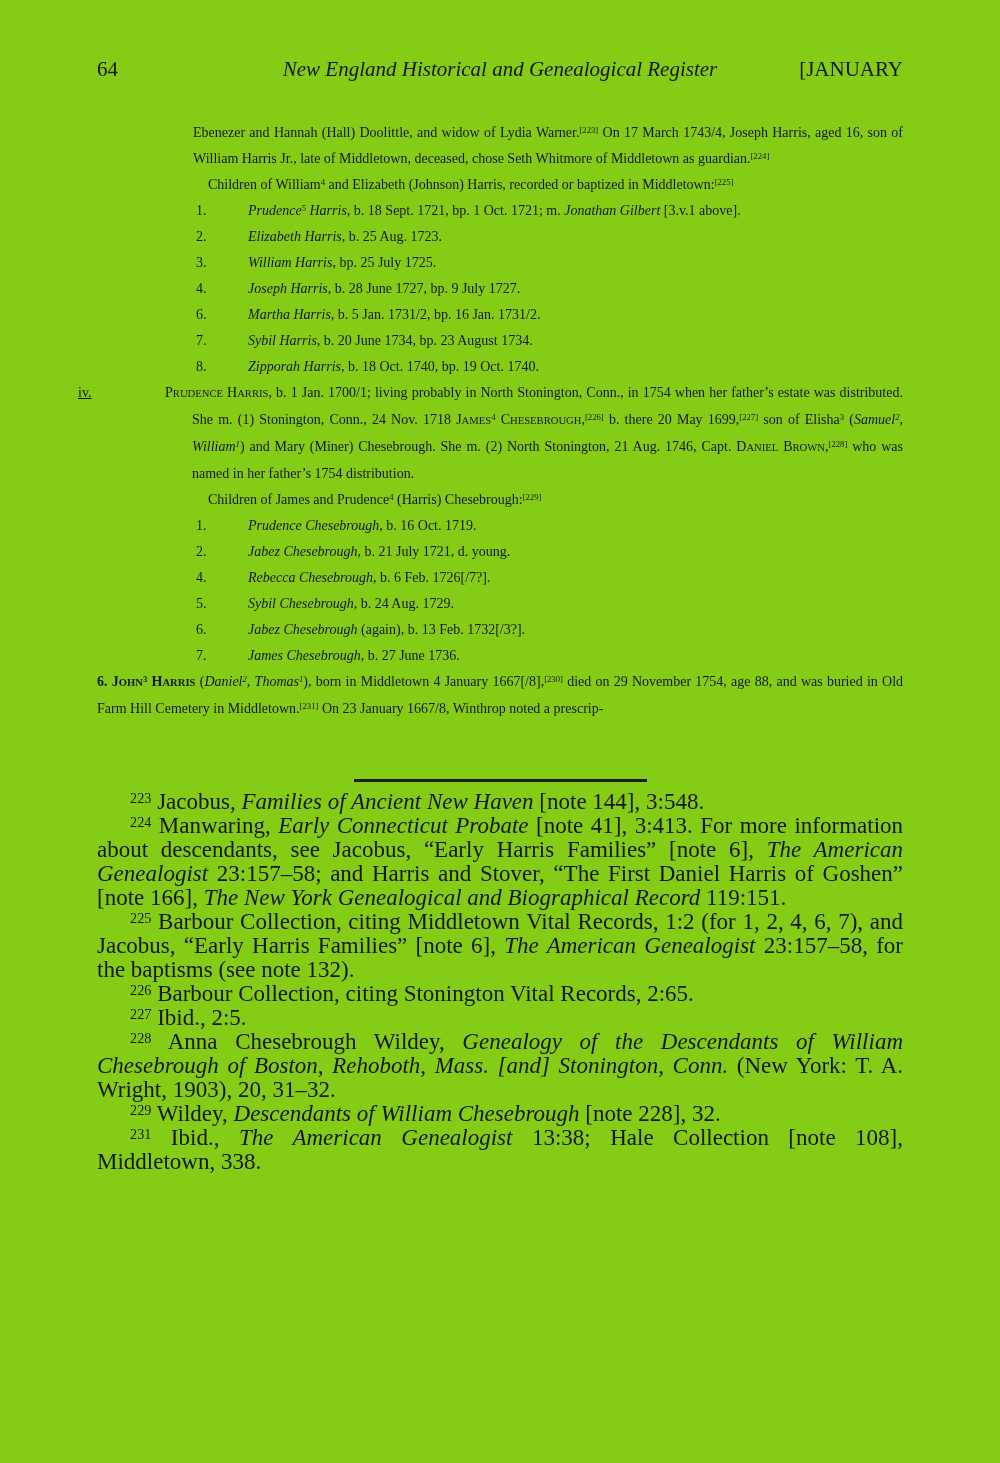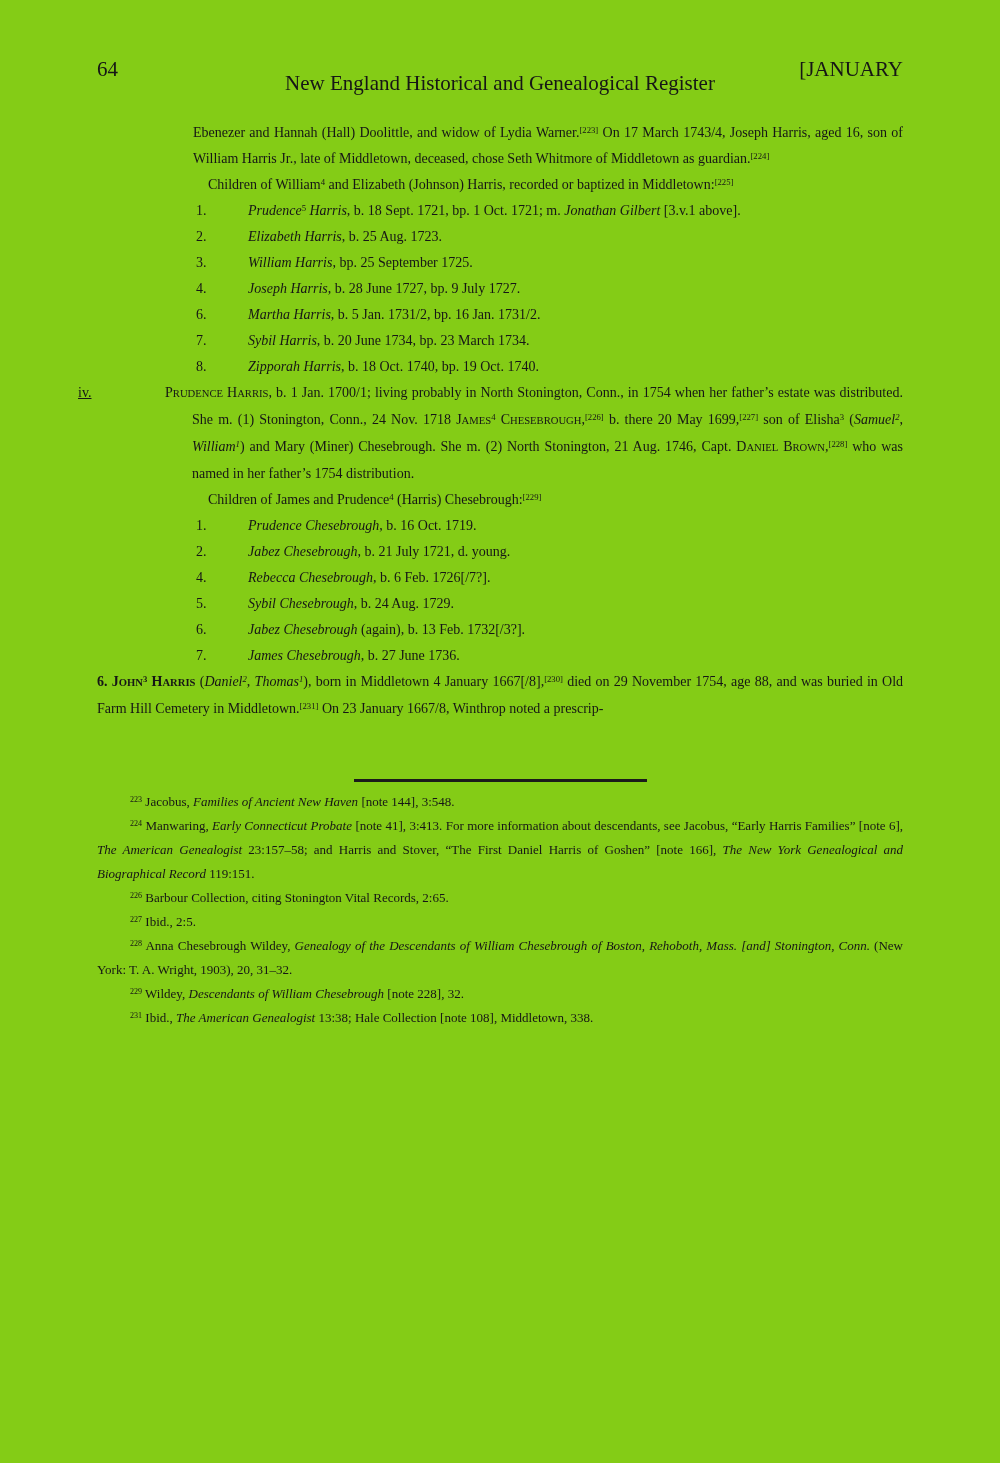--- a/index.html
+++ b/index.html
@@ -10,21 +10,21 @@
     background:#84cc16;
     color:#161616;
     font-family:"Liberation Serif","DejaVu Serif",serif;
     box-sizing:border-box;
     padding:56px 97px 0 97px;
     overflow:hidden;
   }
   
   .running-header{position:relative;height:26px;font-size:21px;line-height:26px;}
   .pageno{position:absolute;left:0;top:0;}
-  .jtitle{position:absolute;left:50%;top:14px;transform:translateX(-50%);white-space:nowrap;}
+  .jtitle{position:absolute;left:50%;top:0;transform:translateX(-50%);font-style:italic;white-space:nowrap;}
   .issue{position:absolute;right:0;top:0;}
 
   
   .body-text{margin-top:38px;font-size:14px;line-height:26px;}
   .body-text p{margin:0;text-align:justify;}
   .p-hang{padding-left:96px;}
   .child-head{padding-left:156px;text-indent:-45px;}
   .list-item{padding-left:151px;text-indent:-26px;}
   .roman-item{padding-left:95px;text-indent:-57px;}
   .main-para{margin-top:16px;}
@@ -34,60 +34,61 @@
   
   .i{font-style:italic;}
   .b{font-weight:bold;}
   .sup,.isup,.bsup{font-size:.62em;position:relative;top:-.45em;line-height:0;}
   .isup{font-style:italic;}
   .bsup{font-weight:bold;}
   .scs{font-size:.76em;}
 
   
   .fn-rule{margin-top:57px;width:293px;border:0;border-top:3px solid #1b1b1b;}
-  .footnotes{margin-top:7px;font-size:13px;line-height:24px;font-family:Liberation Serif, serif;}
+  .footnotes{margin-top:7px;font-size:23px;line-height:24px;font-family:Liberation Serif, serif;}
   .footnotes p{margin:0;text-align:justify;text-indent:33px;}
 </style>
 </head>
 <body>
 
 <div class="page">
 
   <div class="running-header">
     <span class="pageno">64</span>
     <span class="jtitle">New England Historical and Genealogical Register</span>
     <span class="issue">[JANUARY</span>
   </div>
 
   <main class="body-text" id="body-blocks">
       <p class="p-hang"><span>Ebenezer and Hannah (Hall) Doolittle, and widow of Lydia Warner.</span><span class="sup">[223]</span><span> On 17 March 1743/4, Joseph Harris, aged 16, son of William Harris Jr., late of Middletown, deceased, chose Seth Whitmore of Middletown as guardian.</span><span class="sup">[224]</span></p>
       <p class="child-head"><span>Children of William</span><span class="sup">4</span><span> and Elizabeth (Johnson) Harris, recorded or baptized in Middletown:</span><span class="sup">[225]</span></p>
       <p class="list-item"><span class="num-label">1.</span><span class="i">Prudence</span><span class="sup">5</span><span class="i"> Harris</span><span>, b. 18 Sept. 1721, bp. 1 Oct. 1721; m. </span><span class="i">Jonathan Gilbert</span><span> [3.v.1 above].</span></p>
       <p class="list-item"><span class="num-label">2.</span><span class="i">Elizabeth Harris</span><span>, b. 25 Aug. 1723.</span></p>
-      <p class="list-item"><span class="num-label">3.</span><span class="i">William Harris</span><span>, bp. 25 September 1725.</span></p>
+      <p class="list-item"><span class="num-label">3.</span><span class="i">William Harris</span><span>, bp. 25 July 1725.</span></p>
       <p class="list-item"><span class="num-label">4.</span><span class="i">Joseph Harris</span><span>, b. 28 June 1727, bp. 9 July 1727.</span></p>
       <p class="list-item"><span class="num-label">6.</span><span class="i">Martha Harris</span><span>, b. 5 Jan. 1731/2, bp. 16 Jan. 1731/2.</span></p>
-      <p class="list-item"><span class="num-label">7.</span><span class="i">Sybil Harris</span><span>, b. 20 June 1734, bp. 23 March 1734.</span></p>
+      <p class="list-item"><span class="num-label">7.</span><span class="i">Sybil Harris</span><span>, b. 20 June 1734, bp. 23 August 1734.</span></p>
       <p class="list-item"><span class="num-label">8.</span><span class="i">Zipporah Harris</span><span>, b. 18 Oct. 1740, bp. 19 Oct. 1740.</span></p>
       <p class="roman-item"><span class="iv-label">iv.</span><span><span>P</span><span class="scs">RUDENCE</span><span> H</span><span class="scs">ARRIS</span></span><span>, b. 1 Jan. 1700/1; living probably in North Stonington, Conn., in 1754 when her father’s estate was distributed. She m. (1) Stonington, Conn., 24 Nov. 1718 </span><span><span>J</span><span class="scs">AMES</span></span><span class="sup">4</span><span><span> C</span><span class="scs">HESEBROUGH</span></span><span>,</span><span class="sup">[226]</span><span> b. there 20 May 1699,</span><span class="sup">[227]</span><span> son of Elisha</span><span class="sup">3</span><span> (</span><span class="i">Samuel</span><span class="isup">2</span><span>, </span><span class="i">William</span><span class="isup">1</span><span>) and Mary (Miner) Chesebrough. She m. (2) North Stonington, 21 Aug. 1746, Capt. </span><span><span>D</span><span class="scs">ANIEL</span><span> B</span><span class="scs">ROWN</span></span><span>,</span><span class="sup">[228]</span><span> who was named in her father’s 1754 distribution.</span></p>
       <p class="child-head"><span>Children of James and Prudence</span><span class="sup">4</span><span> (Harris) Chesebrough:</span><span class="sup">[229]</span></p>
       <p class="list-item"><span class="num-label">1.</span><span class="i">Prudence Chesebrough</span><span>, b. 16 Oct. 1719.</span></p>
       <p class="list-item"><span class="num-label">2.</span><span class="i">Jabez Chesebrough</span><span>, b. 21 July 1721, d. young.</span></p>
       <p class="list-item"><span class="num-label">4.</span><span class="i">Rebecca Chesebrough</span><span>, b. 6 Feb. 1726[/7?].</span></p>
       <p class="list-item"><span class="num-label">5.</span><span class="i">Sybil Chesebrough</span><span>, b. 24 Aug. 1729.</span></p>
       <p class="list-item"><span class="num-label">6.</span><span class="i">Jabez Chesebrough</span><span> (again), b. 13 Feb. 1732[/3?].</span></p>
       <p class="list-item"><span class="num-label">7.</span><span class="i">James Chesebrough</span><span>, b. 27 June 1736.</span></p>
       <p class="main-para"><span class="b">6. </span><span class="b"><span>J</span><span class="scs">OHN</span></span><span class="bsup">3</span><span class="b"><span> H</span><span class="scs">ARRIS</span></span><span> (</span><span class="i">Daniel</span><span class="isup">2</span><span>, </span><span class="i">Thomas</span><span class="isup">1</span><span>), born in Middletown 4 January 1667[/8],</span><span class="sup">[230]</span><span> died on 29 November 1754, age 88, and was buried in Old Farm Hill Cemetery in Middletown.</span><span class="sup">[231]</span><span> On 23 January 1667/8, Winthrop noted a prescrip-</span></p>
     </main>
 
   <hr class="fn-rule">
 
   <section class="footnotes" id="footnotes">
       <p><span class="sup">223</span> <span>Jacobus, </span><span class="i">Families of Ancient New Haven</span><span> [note 144], 3:548.</span></p>
       <p><span class="sup">224</span> <span>Manwaring, </span><span class="i">Early Connecticut Probate</span><span> [note 41], 3:413. For more information about descendants, see Jacobus, “Early Harris Families” [note 6], </span><span class="i">The American Genealogist</span><span> 23:157–58; and Harris and Stover, “The First Daniel Harris of Goshen” [note 166], </span><span class="i">The New York Genealogical and Biographical Record</span><span> 119:151.</span></p>
+      <p><span class="sup">225</span> <span>Barbour Collection, citing Middletown Vital Records, 1:2 (for 1, 2, 4, 6, 7), and Jacobus, “Early Harris Families” [note 6], </span><span class="i">The American Genealogist</span><span> 23:157–58, for the baptisms (see note 132).</span></p>
       <p><span class="sup">226</span> <span>Barbour Collection, citing Stonington Vital Records, 2:65.</span></p>
       <p><span class="sup">227</span> <span>Ibid., 2:5.</span></p>
       <p><span class="sup">228</span> <span>Anna Chesebrough Wildey, </span><span class="i">Genealogy of the Descendants of William Chesebrough of Boston, Rehoboth, Mass. [and] Stonington, Conn.</span><span> (New York: T. A. Wright, 1903), 20, 31–32.</span></p>
       <p><span class="sup">229</span> <span>Wildey, </span><span class="i">Descendants of William Chesebrough</span><span> [note 228], 32.</span></p>
       <p><span class="sup">231</span> <span>Ibid., </span><span class="i">The American Genealogist</span><span> 13:38; Hale Collection [note 108], Middletown, 338.</span></p>
     </section>
 
 </div>
 
 </body></html>

